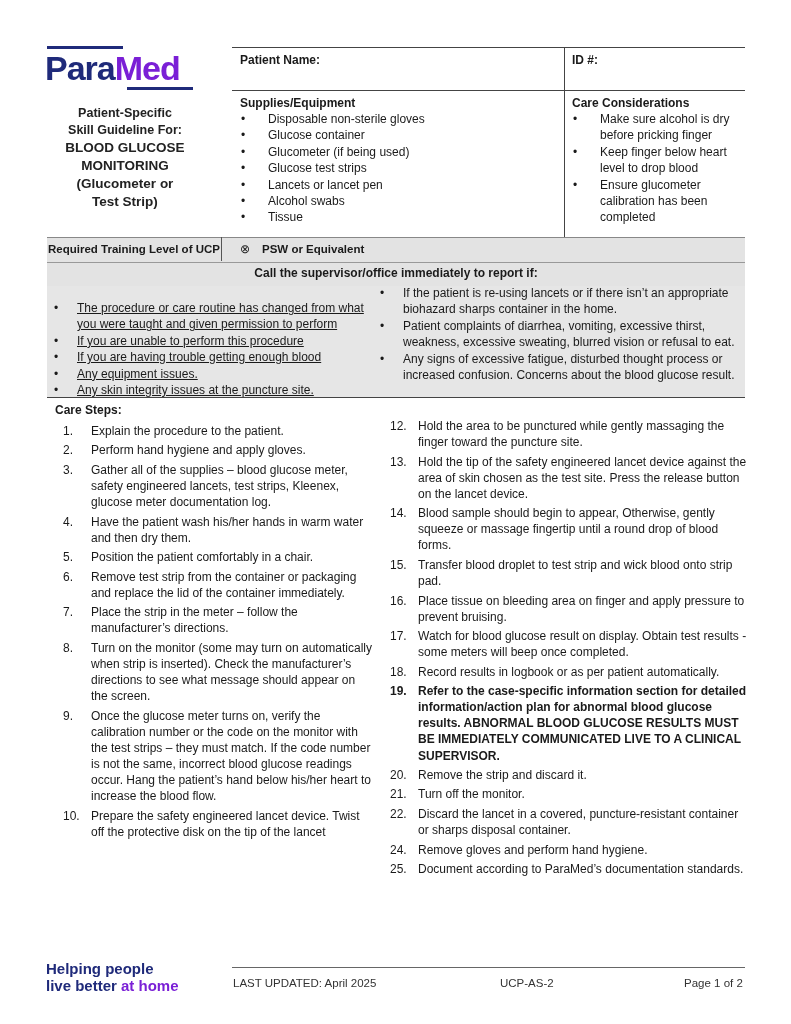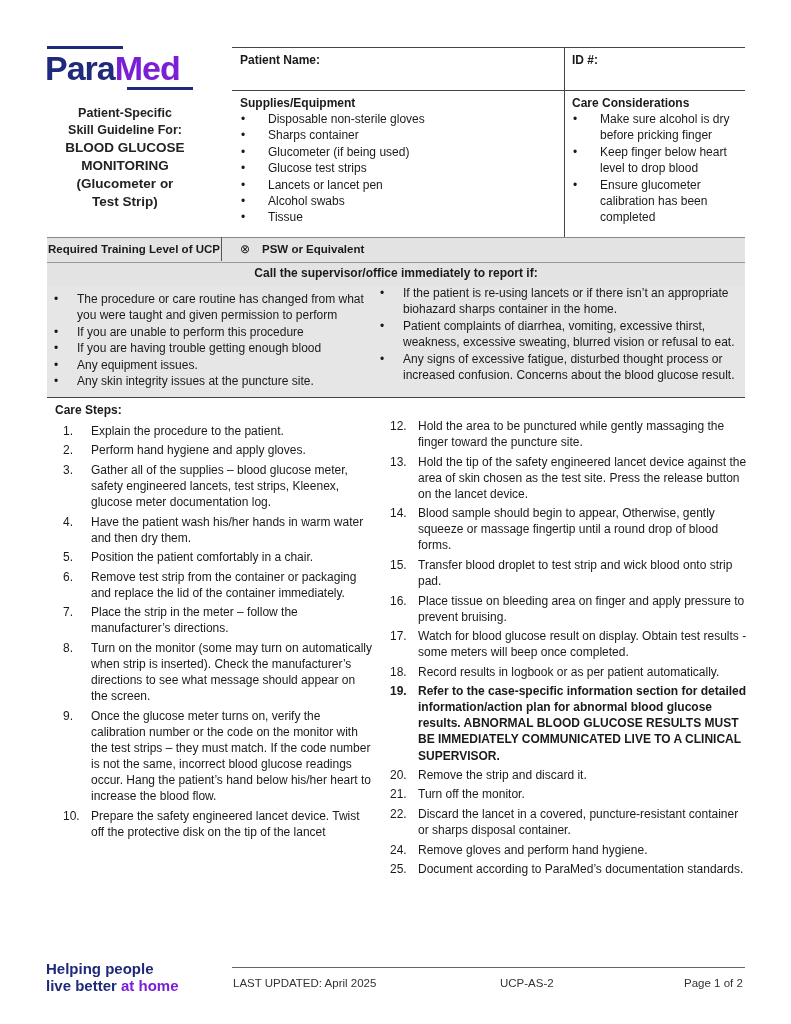--- a/index.html
+++ b/index.html
@@ -32,21 +32,21 @@
 
   
   .train-row { left:47px; top:237px; width:698px; height:24px; background:#e3e3e3; border-top:1px solid #888; }
   .train-lbl { left:47px; top:237px; width:174px; height:24px; font-size:11.5px; font-weight:bold; line-height:25px; text-align:center; }
   .train-div { left:221px; top:237px; width:1px; height:24px; background:#555; }
   .train-val { left:262px; top:237px; font-size:11.5px; font-weight:bold; line-height:25px; }
   .train-icon { left:240px; top:237px; font-size:12px; line-height:25px; }
   .call-row { left:47px; top:262px; width:698px; height:23px; background:#e3e3e3; border-top:1px solid #999; border-bottom:1px solid #444; }
   .call-txt { left:47px; top:262px; width:698px; text-align:center; font-size:12px; font-weight:bold; line-height:23px; }
   .report-box { left:47px; top:286px; width:698px; height:111px; background:#e6e6e6; border-bottom:1.5px solid #444; }
-  .rep-left { left:53px; top:291px; width:320px; }
+  .rep-left { left:53px; top:300px; width:320px;text-decoration:underline; }
   .rep-right { left:379px; top:285px; width:366px; }
   .rep-left ul.bl li, .rep-right ul.bl li { padding-left:24px; }
 
   
   .cs-h { left:55px; top:403px; font-size:12px; font-weight:bold; }
   ol.steps { list-style:none; margin:0; padding:0; }
   ol.steps li { position:relative; padding-left:28px; font-size:12px; line-height:16.1px; margin-bottom:3.4px; }
   ol.steps li .num { position:absolute; left:0; top:0; }
   .col1 { left:63px; top:423px; width:310px; }
   .col2 { left:390px; top:418px; width:360px; }
@@ -80,21 +80,21 @@
 <div class="abs topline"></div>
 <div class="abs midline"></div>
 <div class="abs vline1"></div>
 <div class="abs cell-label pn">Patient Name:</div>
 <div class="abs cell-label idl">ID #:</div>
 
 <div class="abs supplies">
   <div class="sec-h">Supplies/Equipment</div>
   <ul class="bl" id="supplies-list">
       <li>Disposable non-sterile gloves</li>
-      <li>Sharps container</li>
+      <li>Glucose container</li>
       <li>Glucometer (if being used)</li>
       <li>Glucose test strips</li>
       <li>Lancets or lancet pen</li>
       <li>Alcohol swabs</li>
       <li>Tissue</li>
     </ul>
 </div>
 <div class="abs care">
   <div class="sec-h">Care Considerations</div>
   <ul class="bl" id="care-list">

